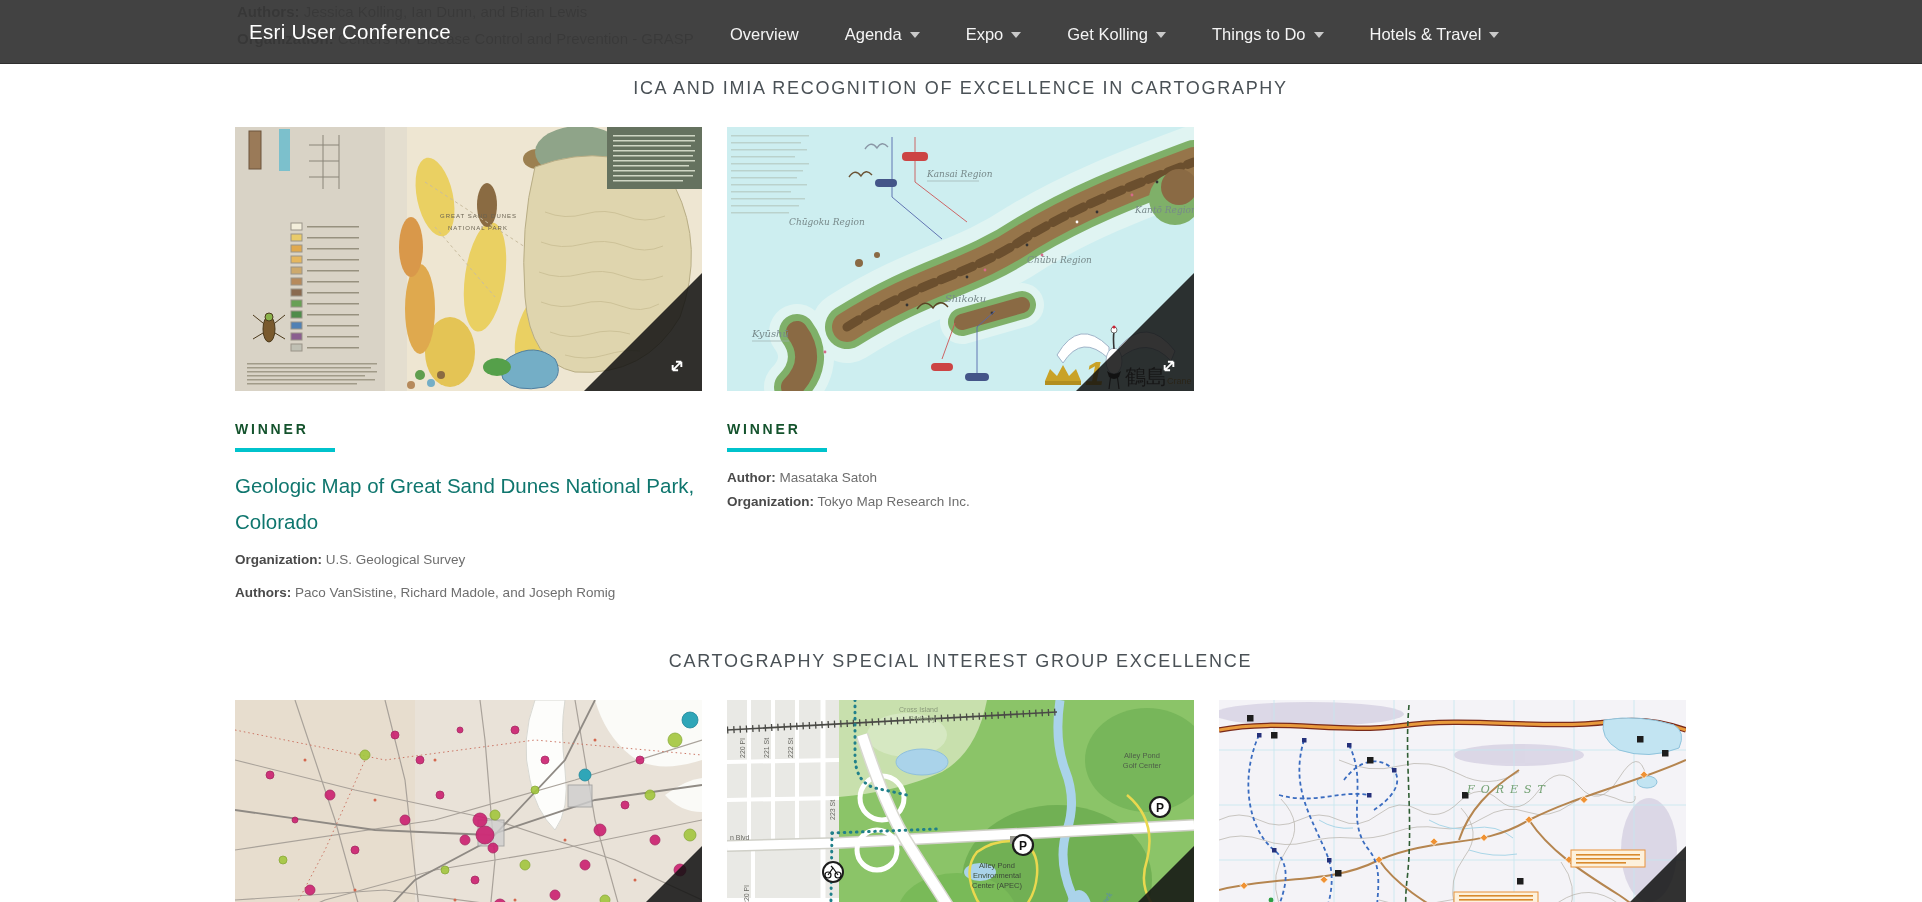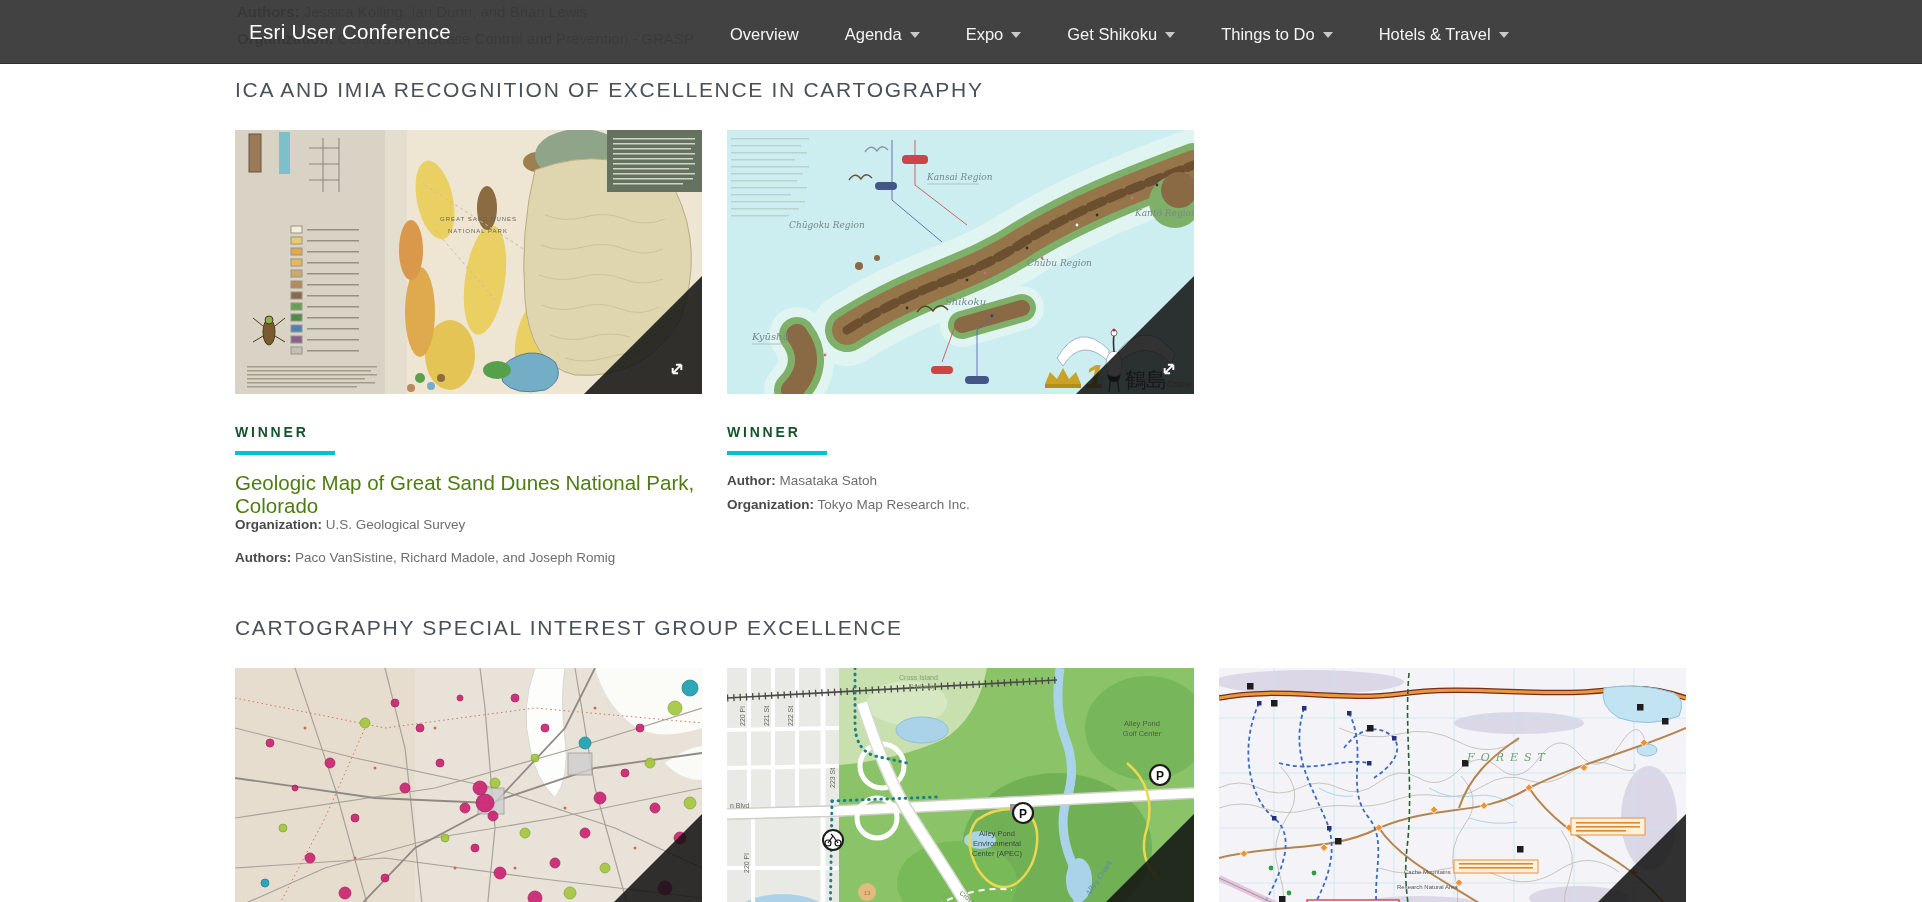--- a/index.html
+++ b/index.html
@@ -20,38 +20,38 @@
     color:#ffffff;letter-spacing:.3px;cursor:pointer;}
   .nav-links{position:absolute;left:730px;top:0;height:69px;display:flex;
     align-items:center;gap:46px;list-style:none;margin:0;padding:0;}
   .nav-links li{display:flex;align-items:center;color:#f4f4f4;font-size:16.5px;
     cursor:pointer;white-space:nowrap;}
   .caret{width:0;height:0;border-left:5px solid transparent;
     border-right:5px solid transparent;border-top:6px solid #c9c9c9;
     display:inline-block;margin-left:8px;}
   
   .content{position:absolute;left:235px;top:63px;width:1451px;z-index:2;}
-  .section-heading{font-size:21px;color:#4a5156;letter-spacing:1.7px;
-    font-weight:400;margin:0;}
+  .section-heading{font-size:18px;color:#4a5156;letter-spacing:1.7px;
+    font-weight:400;margin:0;text-align:center;}
   .section-heading.first{margin-top:15px;}
   .section-heading.second{margin-top:42px;}
   .cards{display:grid;grid-template-columns:repeat(3,467px);column-gap:25px;
     margin-top:28px;}
   .thumb{position:relative;width:467px;height:264px;overflow:hidden;
     cursor:pointer;background:#eee;}
   .thumb svg{display:block;width:467px;height:264px;}
   .corner{position:absolute;right:0;bottom:0;width:118px;height:118px;
     background:rgba(16,16,16,0.86);
     clip-path:polygon(100% 0,100% 100%,0 100%);cursor:pointer;}
   .corner svg{position:absolute;right:12px;bottom:12px;width:26px;height:26px;}
   .badge{margin-top:30px;font-size:14px;font-weight:600;letter-spacing:2.8px;
     color:#14532d;}
   .accent-bar{width:100px;height:4px;background:#00C3CC;margin-top:11px;}
-  .card-title{margin:16px 0 0;font-size:20.5px;line-height:23px;
-    font-weight:400;color:#4d7c0f;width:480px;}
+  .card-title{margin:16px 0 12px;font-size:20.5px;line-height:36px;
+    font-weight:400;color:#0f766e;width:480px;}
   .meta{margin:0 0 9px;font-size:13.5px;color:#6e6e6e;}
   .meta.firstline{margin-top:18px;}
   .meta strong{color:#4a4a4a;}
   
   text{font-family:"Liberation Sans",sans-serif;}
   .serifit{font-family:"DejaVu Serif",serif;font-style:italic;}
 </style>
 </head>
 <body>
 
@@ -68,21 +68,21 @@
       </li>
     <li>
         <span>Agenda</span>
         <i class="caret"></i>
       </li>
     <li>
         <span>Expo</span>
         <i class="caret"></i>
       </li>
     <li>
-        <span>Get Shikoku</span>
+        <span>Get Kolling</span>
         <i class="caret"></i>
       </li>
     <li>
         <span>Things to Do</span>
         <i class="caret"></i>
       </li>
     <li>
         <span>Hotels &amp; Travel</span>
         <i class="caret"></i>
       </li>

